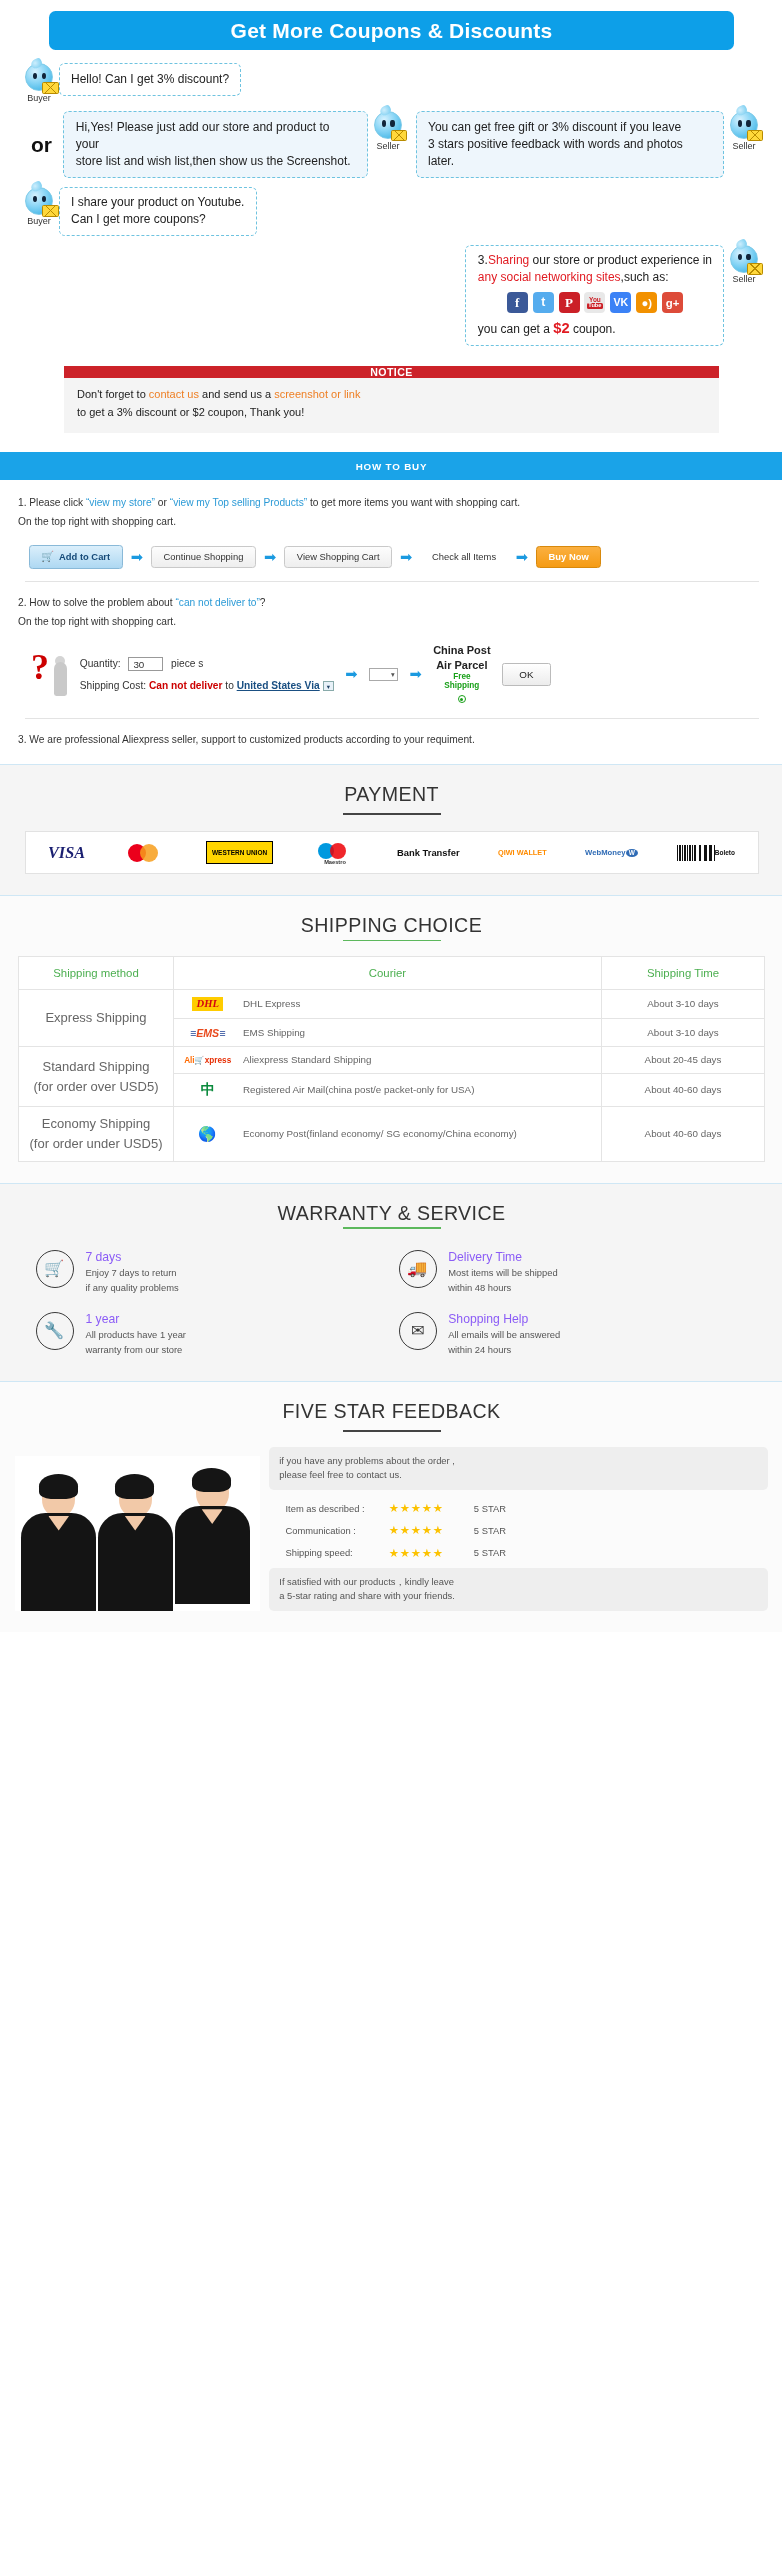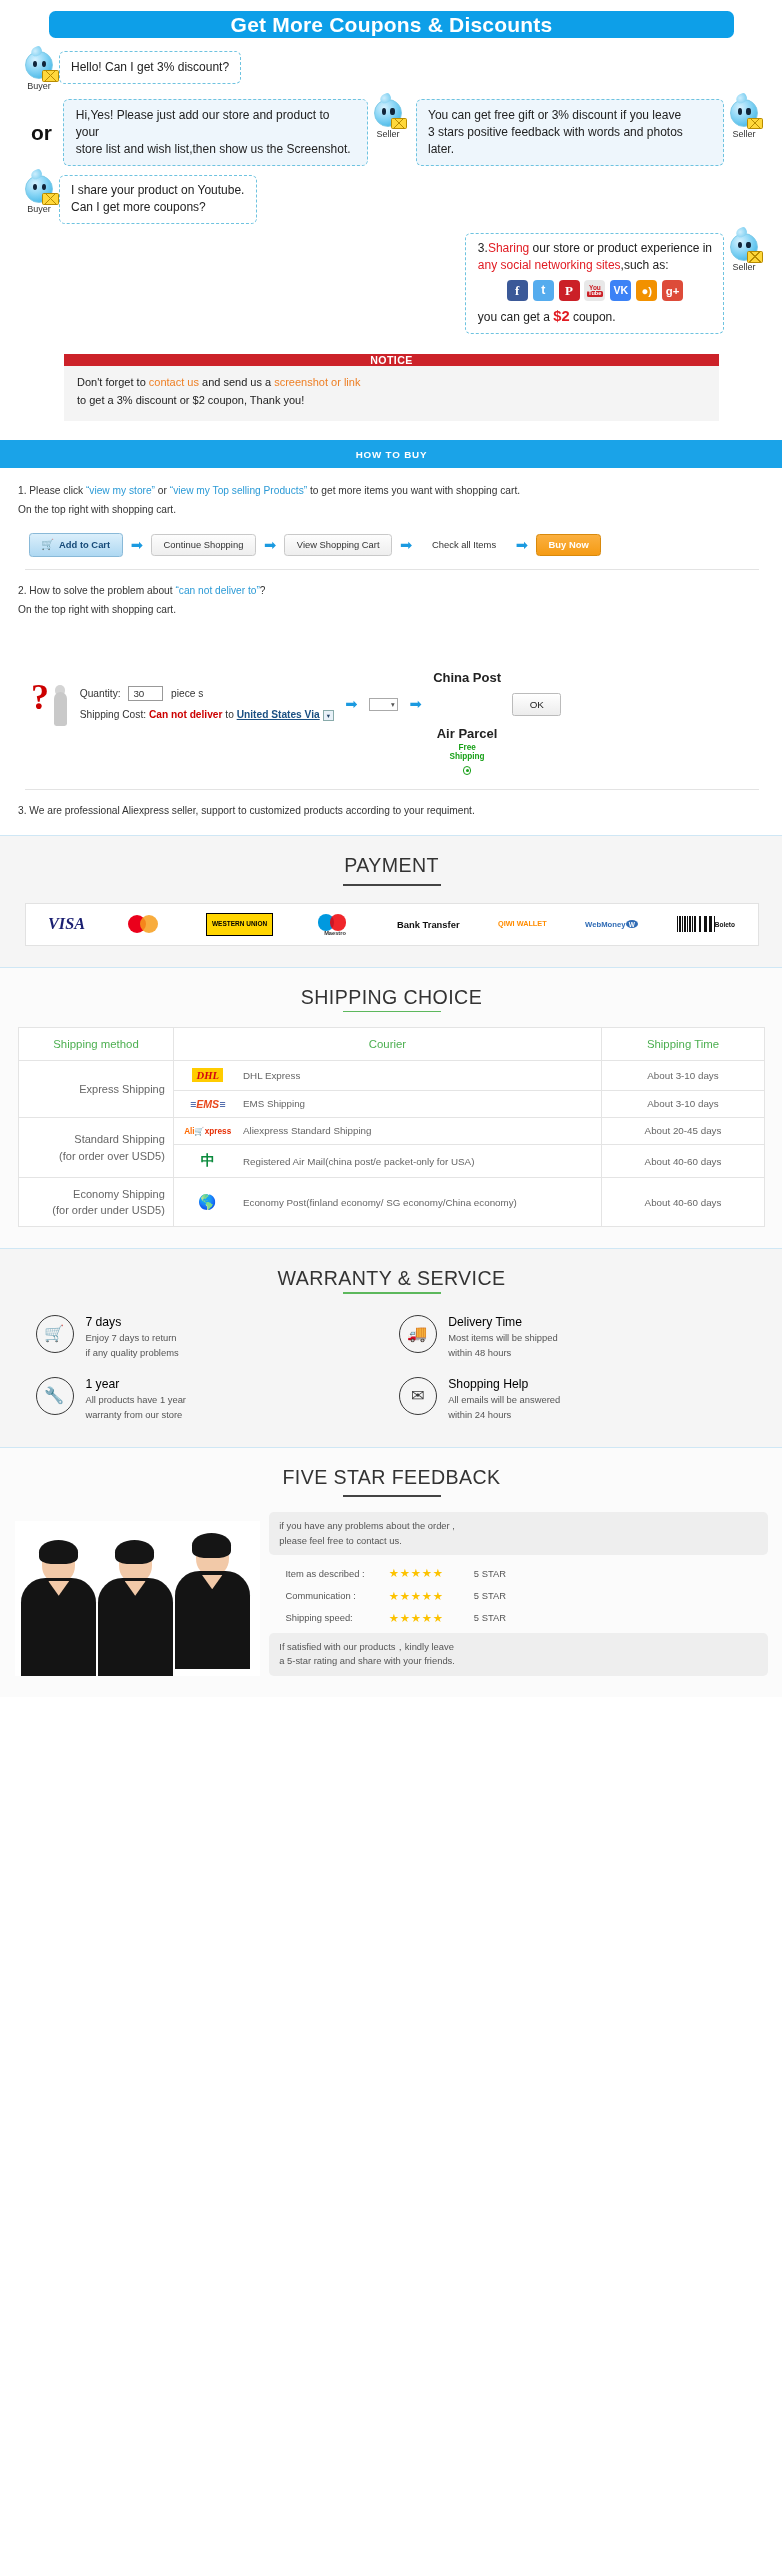--- a/index.html
+++ b/index.html
@@ -10,21 +10,21 @@
     color: #333;
   }
   .page { width: 783px; position: relative; }
 
   
   .coupon-section { background:#fff; padding: 0 0 8.2px 0; }
   .coupon-banner {
     margin: 11.4px 49px 0 49px;
     background: #0d9fe8;
     border-radius: 6.5px;
-    height: 27px;
+    height: 39px;
     display: flex; align-items: center; justify-content: center;
   }
   .coupon-banner-text {
     color: #fff; font-size: 21px; font-weight: bold; letter-spacing: 0.2px;
   }
 
   .chat { padding: 13px 19.6px 3.3px 19.6px; }
   .chat-row { display: flex; align-items: flex-start; margin-bottom: 8.2px; }
   .chat-row.right { justify-content: flex-end; }
   .avatar { width: 39px; text-align: center; flex: 0 0 39px; }
@@ -116,21 +116,21 @@
   .qmark .head { position:absolute; right:3.3px; top:6.5px; width:10.6px; height:10.6px;
                  background:#d4d4d4; border-radius:50%; }
   .ship-fields { font-size:10.2px; line-height:2.1; color:#333; }
   .qty-box { border:0.8px solid #999; padding:0.8px 18px 0.8px 4.1px; font-size:9.8px; margin:0 4.9px; }
   .cannot { color:#cc0000; font-weight:bold; }
   .country { color:#1a4f82; text-decoration:underline; font-weight:bold; }
   .sel-mini { display:inline-block; width:11.4px; height:10.6px; border:0.8px solid #8aa; background:#e8f1f8;
               vertical-align:middle; font-size:6.5px; text-align:center; line-height:9.8px; color:#246; }
   .sel-wide { display:inline-block; width:29px; height:13px; border:0.8px solid #aaa; background:#fff;
               vertical-align:middle; font-size:7.3px; text-align:right; padding-right:2.4px; line-height:11.4px; color:#555; }
-  .airparcel { font-size:13px; color:#222; font-weight:bold; text-align:center; line-height:1.3;margin-top:39px; }
+  .airparcel { font-size:11px; color:#222; font-weight:bold; text-align:center; line-height:1.3; }
   .freeship { font-size:8.2px; color:#18a018; font-weight:bold; text-align:center; }
   .radio-dot { width:8.2px; height:8.2px; border:0.8px solid #18a018; border-radius:50%; display:inline-block;
                position:relative; }
   .radio-dot:after { content:""; position:absolute; inset:1.6px; background:#18a018; border-radius:50%; }
   .ok-btn { border:0.8px solid #bbb; background:linear-gradient(#fff,#ececec); padding:4.9px 16.3px;
             font-size:9.8px; border-radius:2.4px; color:#222; }
 
   
   .sec { background:#f5f5f5; padding: 18px 0 21px 0; border-top: 1.6px solid #cfe7f5; }
   .sec.white { background:#fbfbfb; }
@@ -160,40 +160,40 @@
   .pay-boleto { font-size:6.5px; color:#111; text-align:center; }
   .barcode { display:block; height:16.3px; width:38px;
     background: repeating-linear-gradient(90deg,#111 0 0.8px,#fff 0.8px 2.4px,#111 2.4px 4.1px,#fff 4.1px 4.9px); }
 
   
   .ship-table { margin: 14.7px 18px 0 18px; background:#fff; border:0.8px solid #e0e0e0;
                 border-collapse:collapse; width: calc(100% - 36px); }
   .ship-table td, .ship-table th { border:0.8px solid #e4e4e4; padding: 7.3px 8.2px; font-size:9.8px;
                                    color:#666; vertical-align:middle; }
   .ship-table th { color:#4caf50; font-size:11.4px; font-weight:normal; text-align:center; padding: 9.8px 8.2px; }
-  .ship-table td.method { text-align:right; font-size:11px; color:#666; line-height:1.5; }
+  .ship-table td.method { text-align:center; font-size:13px; color:#666; line-height:1.5; }
   .ship-table td.time { text-align:center; }
   .courier-cell { display:flex; align-items:center; gap:9.8px; }
   .logo-box { width:51px; flex:0 0 51px; display:flex; align-items:center; justify-content:center; }
   .lg-dhl { background:#ffcc00; color:#d40511; font-style:italic; font-weight:bold; font-size:10.6px;
             padding:1.6px 4.1px; font-family:"Liberation Serif",serif; }
   .lg-ems { color:#1d3f94; font-style:italic; font-weight:bold; font-size:10.6px; }
   .lg-ems b { color:#e8491d; }
   .lg-ali { font-size:8.2px; font-weight:bold; color:#e62e04; }
   .lg-ali span { color:#ff6a00; }
   .lg-epost { color:#0a8a3c; font-weight:bold; font-size:14px; font-family:"Liberation Serif",serif; }
   .lg-un { color:#4b92db; font-size:14.7px; }
 
   
   .warr-grid { display:grid; grid-template-columns: 1fr 1fr; gap: 16.3px 14.7px;
                margin: 21px 36px 3.3px 36px; }
   .warr-item { display:flex; gap:11.4px; align-items:flex-start; }
   .warr-icon { width:38px; height:38px; flex:0 0 38px; border:1.6px solid #3a3a3a; border-radius:50%;
                display:flex; align-items:center; justify-content:center; font-size:16.3px; color:#3a3a3a; }
-  .warr-title { font-size:12.2px; color:#000000; margin-bottom:2.4px; }
+  .warr-title { font-size:12.2px; color:#8b5cf6; margin-bottom:2.4px; }
   .warr-desc { font-size:9.4px; color:#555; line-height:1.55; }
 
   
   .fb-body { display:flex; align-items:flex-end; margin-top: 14.7px; padding: 0 14.7px; gap: 9.8px; }
   .team-photo { width: 245px; height: 155px; position:relative; flex:0 0 245px; background:#fff; }
   .person { position:absolute; bottom:0; }
   .p-head { width:33px; height:39px; background:#f2c9a8; border-radius:50% 50% 45% 45%; margin:0 auto; position:relative; }
   .p-hair { position:absolute; top:-4.1px; left:-3.3px; width:39px; height:24.5px; background:#151515;
             border-radius:50% 50% 30% 30%; }
   .p-hair.long:after { content:""; position:absolute; top:14.7px; left:-1.6px; width:42px; height:47px;

